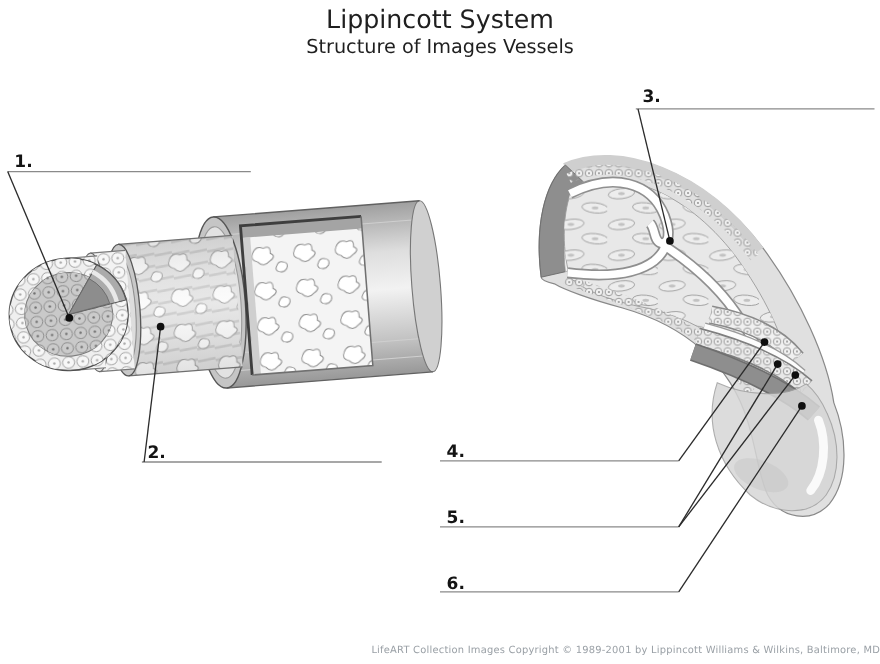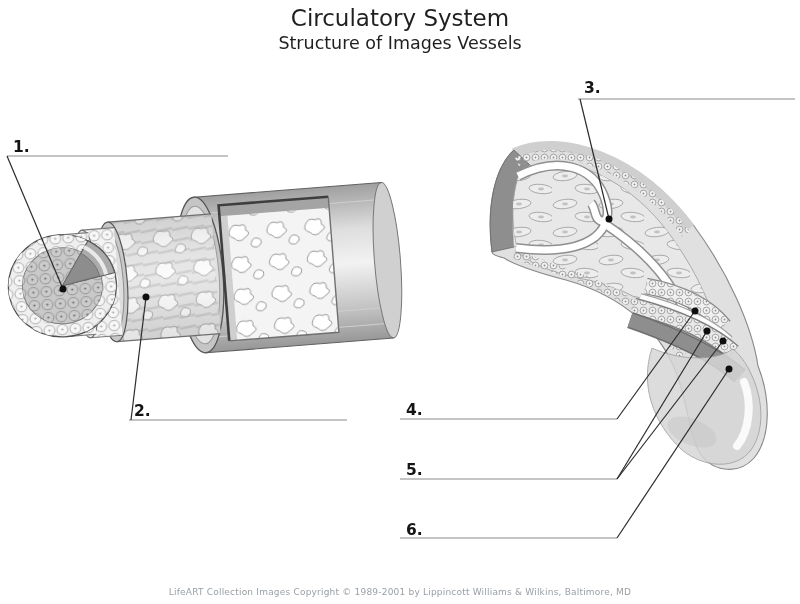--- a/index.html
+++ b/index.html
@@ -2,35 +2,35 @@
 <html><head>
 <meta charset="utf-8">
 <style>
   html,body{margin:0;padding:0;background:#ffffff;}
   .page{position:relative;width:800px;height:604px;background:#ffffff;overflow:hidden;
         font-family:"DejaVu Sans","Liberation Sans",sans-serif;}
   .title{position:absolute;top:5px;left:0;width:100%;text-align:center;
          font-size:23px;color:#1f1f1f;}
   .subtitle{position:absolute;top:33px;left:0;width:100%;text-align:center;
          font-size:17.5px;color:#1f1f1f;}
-  .footer{position:absolute;bottom:7px;left:0;width:100%;text-align:center;
+  .footer{position:absolute;bottom:7px;left:0;width:100%;text-align:right;
          font-size:9px;color:#9aa0a6;letter-spacing:.2px;}
   svg.art{position:absolute;left:0;top:0;}
   text.num{font-family:"DejaVu Sans","Liberation Sans",sans-serif;
            font-size:15.5px;font-weight:bold;fill:#141414;}
   .blank{stroke:#8a8a8a;stroke-width:1.2;}
   .leader{stroke:#2b2b2b;stroke-width:1.2;fill:none;}
   .dot{fill:#0f0f0f;}
 </style>
 </head>
 <body>
 
 <div class="page">
 
-  <div class="title">Circulatory System</div>
+  <div class="title">Lippincott System</div>
   <div class="subtitle">Structure of Images Vessels</div>
 
   <svg class="art" width="800" height="604" viewBox="0 0 800 604">
     <defs>
       <linearGradient id="gTube" x1="0" y1="0" x2="0" y2="1">
         <stop offset="0" stop-color="#9f9f9f"></stop>
           <stop offset=".28" stop-color="#dedede"></stop>
         <stop offset=".5" stop-color="#f2f2f2"></stop>
           <stop offset=".8" stop-color="#c2c2c2"></stop>
         <stop offset="1" stop-color="#989898"></stop>

